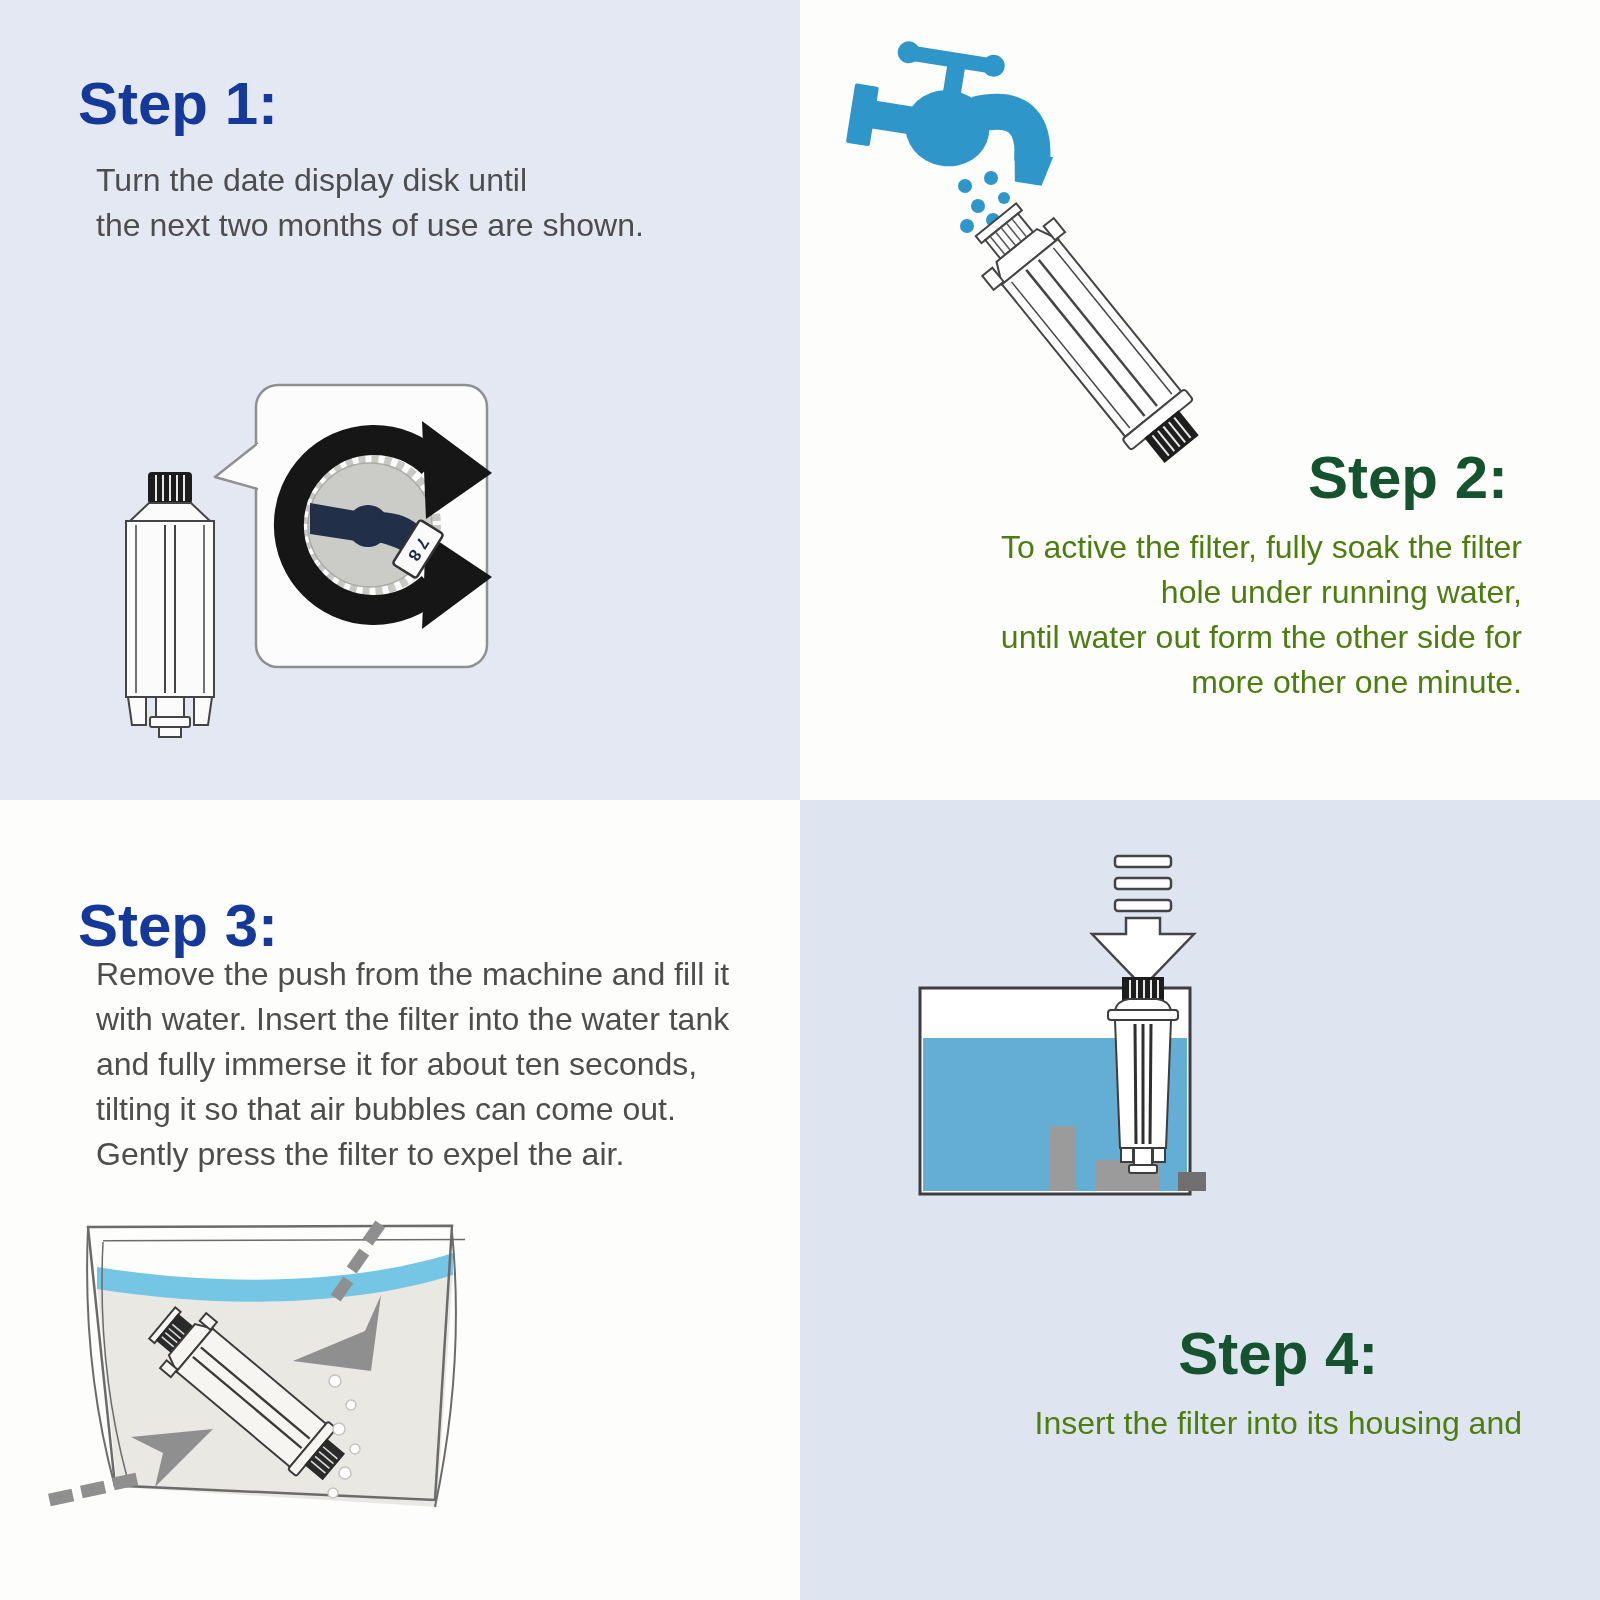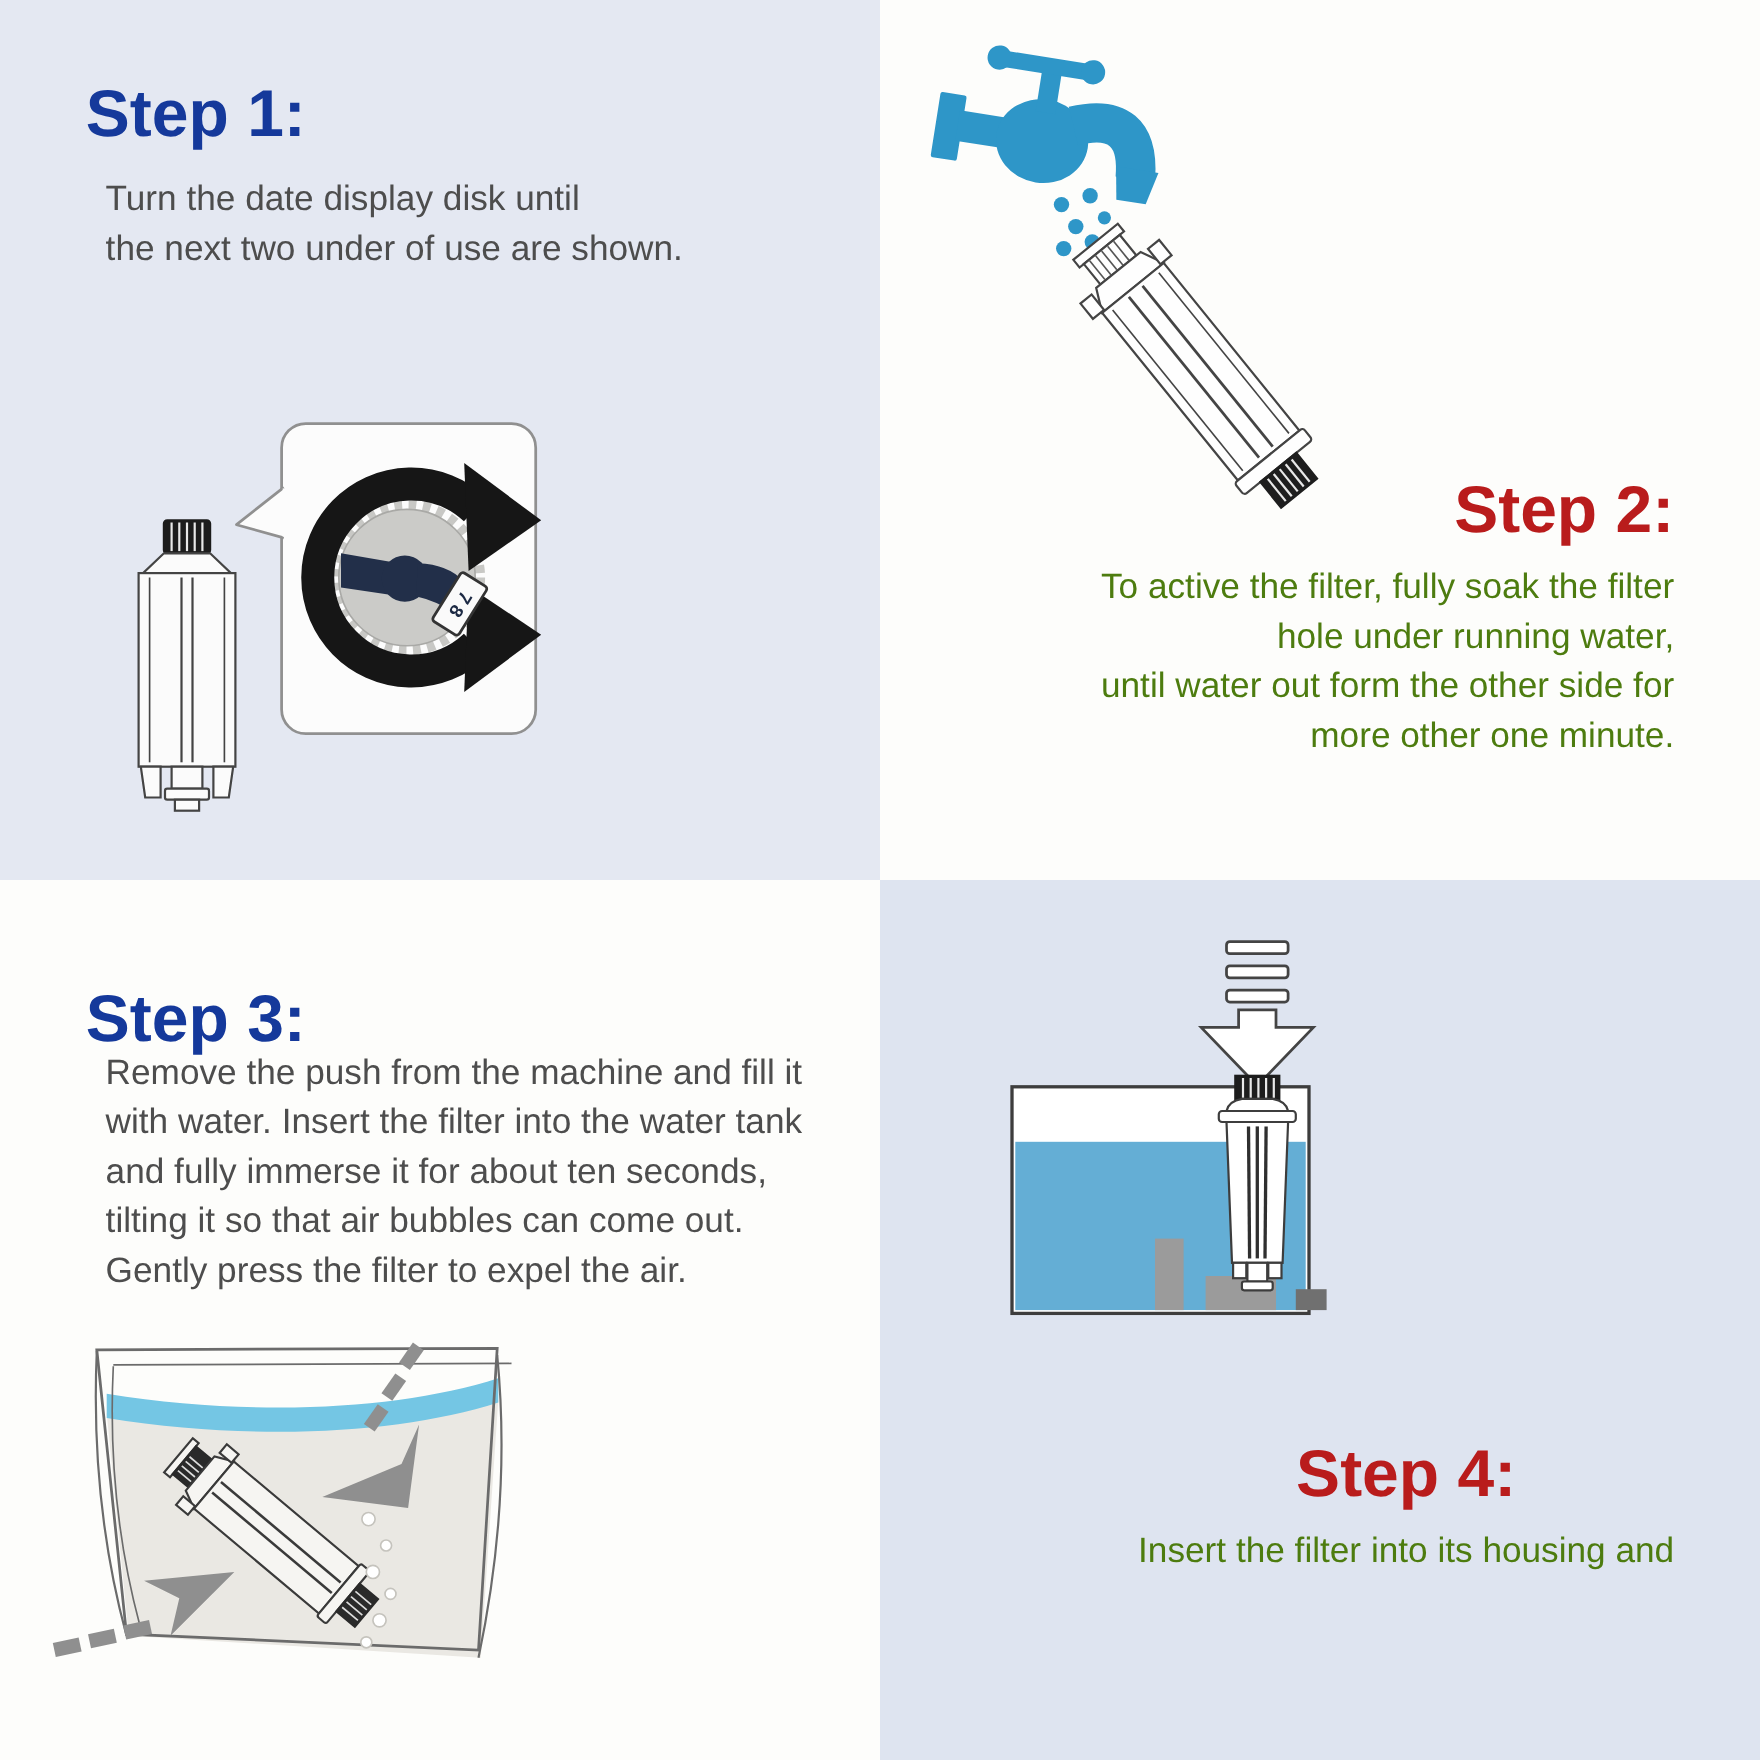--- a/index.html
+++ b/index.html
@@ -15,38 +15,38 @@
   .step-heading{
     position:absolute;margin:0;color:#15399b;font-size:60px;font-weight:700;
     letter-spacing:0;line-height:1.05;white-space:nowrap;
   }
   .step-text{
     position:absolute;color:#4d4d4d;font-size:32px;line-height:45px;margin-left:20px;
   }
   .step-text div{white-space:nowrap;}
   .right-block{position:absolute;text-align:right;}
   .right-block .step-heading-inline{
-    margin:0;color:#b91c1c;font-size:60px;font-weight:700;line-height:1.05;
+    margin:14px;color:#14532d;font-size:60px;font-weight:700;line-height:1.05;
   }
   .right-block .step-text-inline{
     color:#4d7c0f;font-size:32px;line-height:45px;margin-top:16px;
   }
   .fig{position:absolute;}
   svg{display:block;}
 </style>
 </head>
 <body>
 
 <div id="canvas">
 
   <div class="quad" id="quad-tl">
     <h2 class="step-heading" style="left:78px;top:72px;">Step 1:</h2>
     <div class="step-text" style="left:76px;top:158px;">
       <div>Turn the date display disk until</div>
-      <div>the next two under of use are shown.</div>
+      <div>the next two months of use are shown.</div>
     </div>
 
     <div class="fig" style="left:70px;top:345px;">
       <svg width="460" height="440" viewBox="0 0 460 440">
 
         <g>
           <rect x="186" y="40" width="231" height="282" rx="22" fill="#fcfcfc" stroke="#909090" stroke-width="2.5"></rect>
           <path d="M 188,98 L 145,132 L 188,144" fill="#fcfcfc" stroke="#909090" stroke-width="2.5" stroke-linejoin="round"></path>
           <rect x="187" y="99" width="4" height="44" fill="#fcfcfc"></rect>
         </g>

